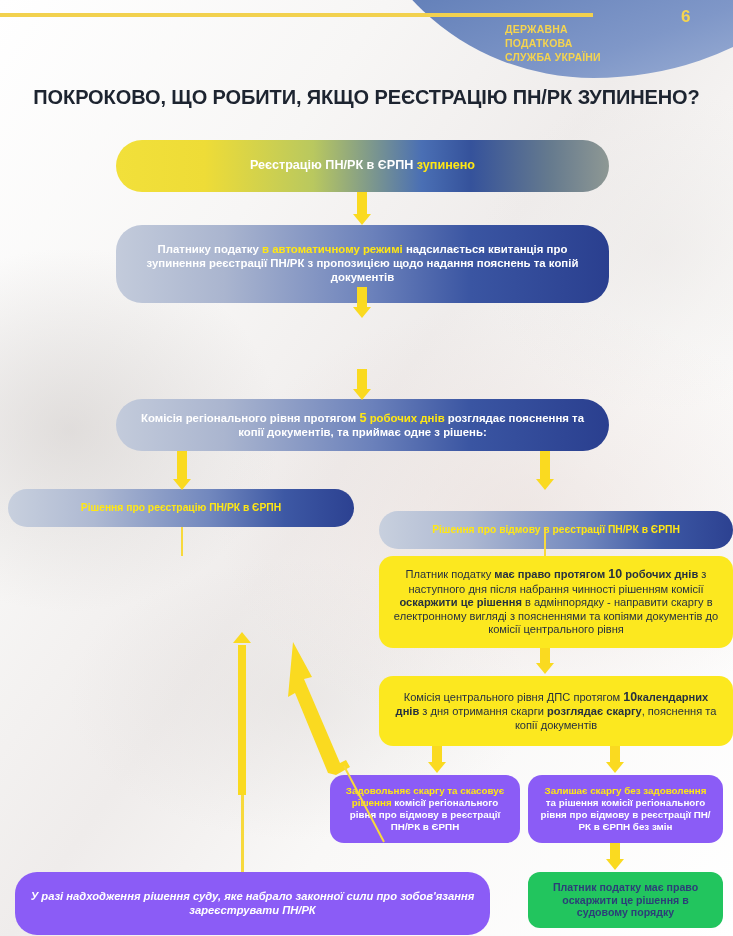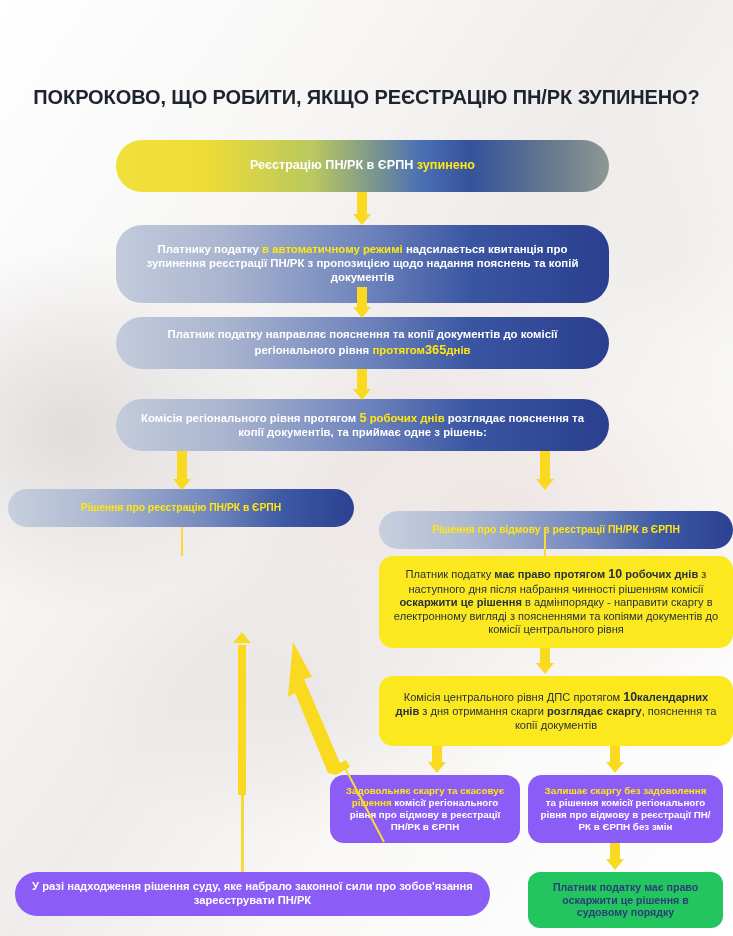--- a/index.html
+++ b/index.html
@@ -168,20 +168,30 @@
   }
   svg.connector { position: absolute; overflow: visible; z-index: 1; }
 </style>
 </head>
 <body>
 
 <div id="bg-texture"></div>
 
 <div id="page">
 
+  <div id="header">
+    <div id="header-curve"></div>
+    <div id="header-rule"></div>
+    <div id="header-org">
+      <div>ДЕРЖАВНА</div>
+      <div>ПОДАТКОВА</div>
+      <div>СЛУЖБА УКРАЇНИ</div>
+    </div>
+    <div id="page-number">6</div>
+  </div>
 
   <div id="heading">ПОКРОКОВО, ЩО РОБИТИ, ЯКЩО РЕЄСТРАЦІЮ ПН/РК  ЗУПИНЕНО?</div>
 
   <div class="node grad-yellow-blue" style="left:116px; top:140px; width:493px; height:52px; font-size:12.6px;">
     <span>
       <span>Реєстрацію ПН/РК в ЄРПН </span><span class="y">зупинено</span>
     </span>
   </div>
 
   <div class="arrow-v" style="left:357px; top:192px; height:24px;"></div>
@@ -189,25 +199,20 @@
 
   <div class="node grad-blue" style="left:116px; top:225px; width:493px; height:78px; font-size:11.4px;">
     <span>
       <span>Платнику податку </span><span class="y">в автоматичному режимі</span><span> надсилається квитанція про зупинення реєстрації ПН/РК з пропозицією щодо надання пояснень та копій документів</span>
     </span>
   </div>
 
   <div class="arrow-v" style="left:357px; top:287px; height:22px;"></div>
   <div class="arrow-head" style="left:353px; top:307px;"></div>
 
-  <div class="node grad-blue" style="left:116px; top:317px; width:493px; height:52px; font-size:11.4px;">
-    <span>
-      <span>Платник податку направляє пояснення та копії документів до комісії регіонального рівня </span><span class="yb">протягом</span><span class="yb big">365</span><span class="y">днів</span>
-    </span>
-  </div>
 
   <div class="arrow-v" style="left:357px; top:369px; height:22px;"></div>
   <div class="arrow-head" style="left:353px; top:389px;"></div>
 
   <div class="node grad-blue" style="left:116px; top:399px; width:493px; height:52px; font-size:11.4px;">
     <span>
       <span>Комісія регіонального рівня протягом </span><span class="yb big">5</span><span class="y"> робочих днів</span><span> розглядає пояснення та копії документів,  та приймає одне з рішень:</span>
     </span>
   </div>
 
@@ -258,21 +263,21 @@
 
   <div class="node solid-navy" style="left:528px; top:775px; width:195px; height:68px; font-size:9.8px;">
     <span>
       <span class="y">Залишає скаргу без задоволення</span><span> та  рішення комісії регіонального рівня про відмову в реєстрації ПН/РК в ЄРПН без змін</span>
     </span>
   </div>
 
   <div class="arrow-v" style="left:610px; top:843px; height:18px;"></div>
   <div class="arrow-head" style="left:606px; top:859px;"></div>
 
-  <div class="node solid-navy" style="left:15px; top:872px; width:475px; height:44px; font-size:11.2px; border-radius:22px;">
+  <div class="node solid-navy" style="left:15px; top:872px; width:475px; height:63px; font-size:11.2px; border-radius:22px;font-style:italic;">
     <span>У разі надходження рішення суду, яке набрало законної сили про зобов'язання зареєструвати ПН/РК</span>
   </div>
 
   <div class="node solid-gray" style="left:528px; top:872px; width:195px; height:56px; font-size:10.6px;">
     <span>Платник податку має право оскаржити це рішення в судовому порядку</span>
   </div>
 
   <div class="thin-line" style="left:241px; top:645px; height:227px; width:3px;"></div>
   <div class="arrow-v" style="left:238px; top:645px; height:0px;"></div>
   <div class="arrow-v" style="left:238px; top:645px; height:150px; width:8px; background:#fada20;"></div>

